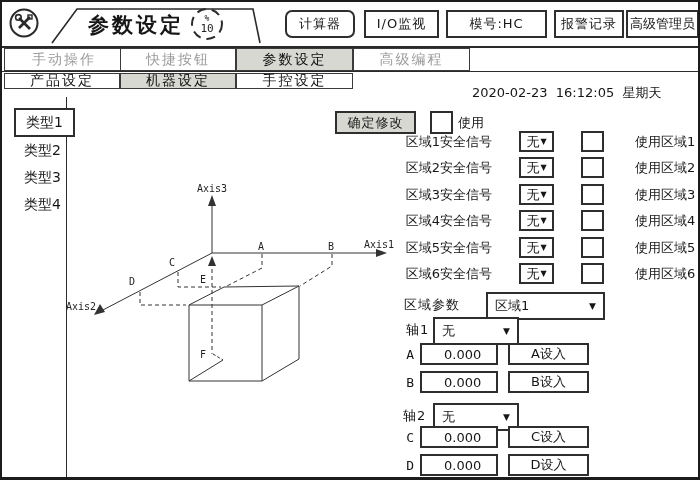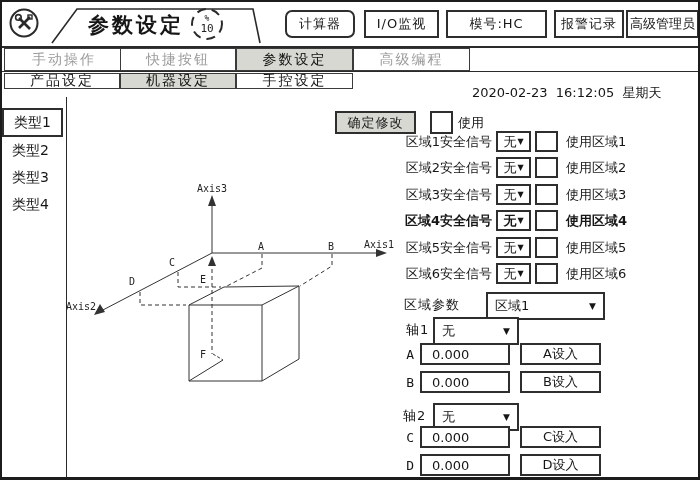--- a/index.html
+++ b/index.html
@@ -19,45 +19,45 @@
   }
   .tab,.stab{
     position:absolute;box-sizing:border-box;border:1px solid #3b3b3b;
     display:flex;align-items:center;justify-content:center;font-size:14px;
     letter-spacing:2px;background:#fff;
   }
   .tab{top:46px;height:23px;color:#9b9b9b;}
   .stab{top:71px;height:16px;color:#161616;}
   .tab.active,.stab.active{background:#d8d8d3;color:#111;}
   .datetime{position:absolute;left:470px;top:50px;font-size:13px;white-space:pre;margin-top:32px;}
-  .side-item{position:absolute;left:0;width:57px;height:21px;display:flex;
+  .side-item{position:absolute;left:12px;width:57px;height:21px;display:flex;
     align-items:center;justify-content:center;font-size:14px;}
   .side-item.sel{border:2px solid #2e2e2e;height:25px;background:#fff;}
   .cmd-btn{position:absolute;left:333px;top:109px;width:81px;height:23px;box-sizing:border-box;
     border:2px solid #2e2e2e;background:#d8d8d3;display:flex;align-items:center;
     justify-content:center;font-size:13px;letter-spacing:1px;}
   .cb{box-sizing:border-box;border:2px solid #2e2e2e;background:#fff;}
   .use-cb{position:absolute;left:428px;top:109px;width:23px;height:23px;}
   .use-lbl{position:absolute;left:456px;top:112px;font-size:13px;}
-  .zrow{position:absolute;left:396px;width:300px;height:21px;display:flex;align-items:center;}
+  .zrow{position:absolute;left:396px;width:300px;height:21px;display:flex;align-items:center;gap:23px;}
   .zlabel{width:94px;text-align:right;font-size:13px;flex:none;}
   .zdd{flex:none;width:35px;height:21px;margin-left:4px;box-sizing:border-box;border:2px solid #2e2e2e;
     display:flex;align-items:center;justify-content:center;font-size:13px;background:#fff;}
   .zdd .arr{font-size:8px;margin-left:1px;}
   .zcb{flex:none;width:23px;height:21px;margin-left:4px;}
   .zuse{margin-left:8px;font-size:13px;}
   .lbl{position:absolute;font-size:13px;letter-spacing:1px;}
   .dd{position:absolute;box-sizing:border-box;border:2px solid #2e2e2e;background:#fff;
     display:flex;align-items:center;justify-content:space-between;
     padding:12px 7px;font-size:13px;}
   .dd .arr{font-size:9px;}
   .crow{position:absolute;display:flex;align-items:center;}
   .clabel{width:14px;text-align:right;margin-right:6px;font-size:13px;font-family:"DejaVu Sans Mono",monospace;}
-  .cinput{width:90px;height:22px;box-sizing:border-box;border:2px solid #2e2e2e;background:#fff;
-    font-size:13px;padding:0 0 0 10px;font-family:inherit;color:#161616;outline:none;}
+  .cinput{width:78px;height:22px;box-sizing:border-box;border:2px solid #2e2e2e;background:#fff;
+    font-size:13px;padding:0 0 0 22px;font-family:inherit;color:#161616;outline:none;}
   .cbtn{width:81px;height:22px;margin-left:10px;box-sizing:border-box;border:2px solid #2e2e2e;
     background:#fff;display:flex;align-items:center;justify-content:center;font-size:13px;}
   svg{position:absolute;left:0;top:0;pointer-events:none;}
   svg text{font-family:"DejaVu Sans Mono",monospace;fill:#222;}
 </style>
 </head>
 <body>
 
 <div class="screen">
 
@@ -170,21 +170,21 @@
   </div>
   <div class="zrow" style="top:182px;">
     <span class="zlabel">区域3安全信号</span>
     <div class="zdd">
         <span>无</span>
         <span class="arr">▼</span>
       </div>
     <div class="cb zcb"></div>
     <span class="zuse">使用区域3</span>
   </div>
-  <div class="zrow" style="top:208px;font-weight:bold;">
+  <div class="zrow" style="top:208px;">
     <span class="zlabel">区域4安全信号</span>
     <div class="zdd">
         <span>无</span>
         <span class="arr">▼</span>
       </div>
     <div class="cb zcb"></div>
     <span class="zuse">使用区域4</span>
   </div>
   <div class="zrow" style="top:235px;">
     <span class="zlabel">区域5安全信号</span>

